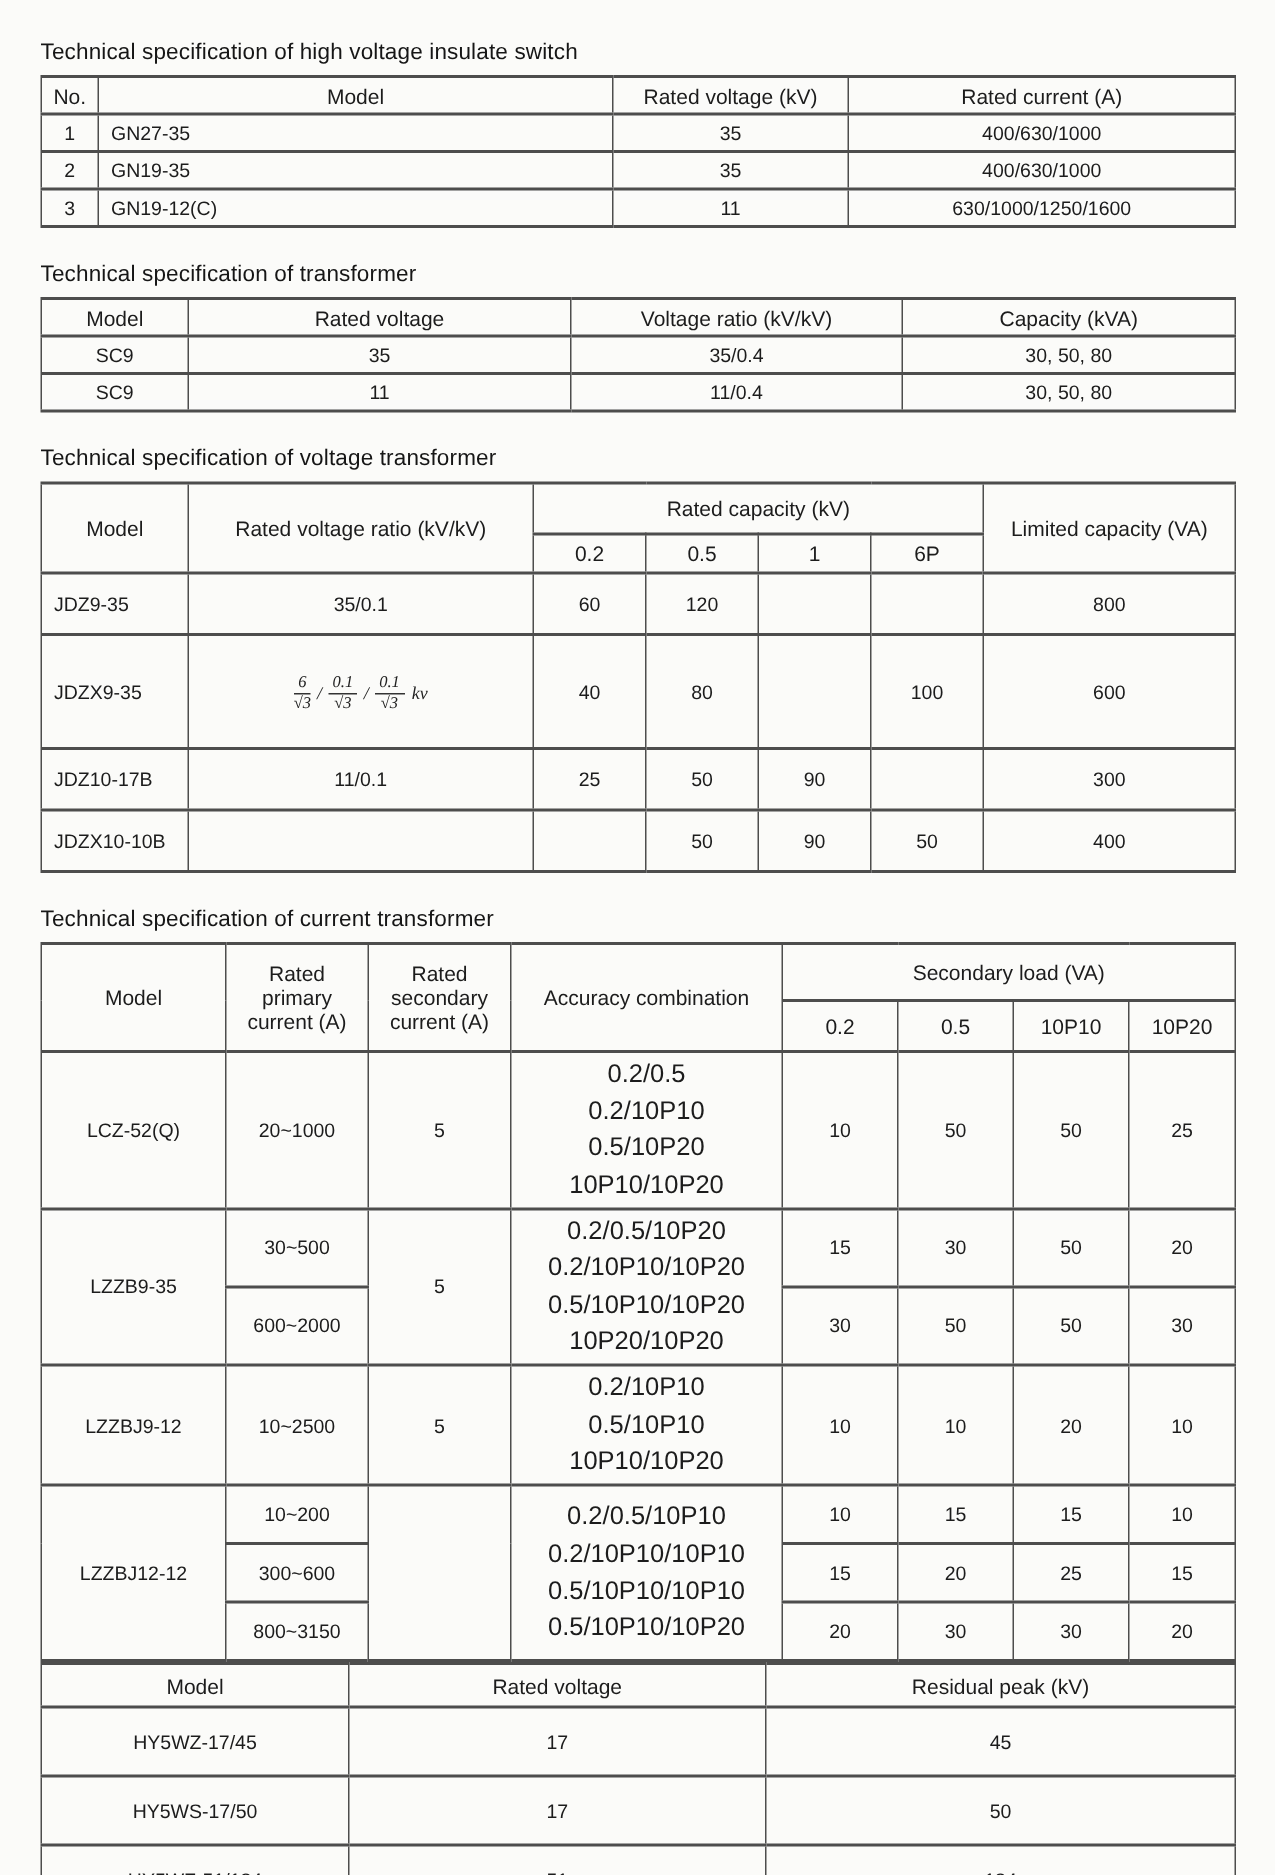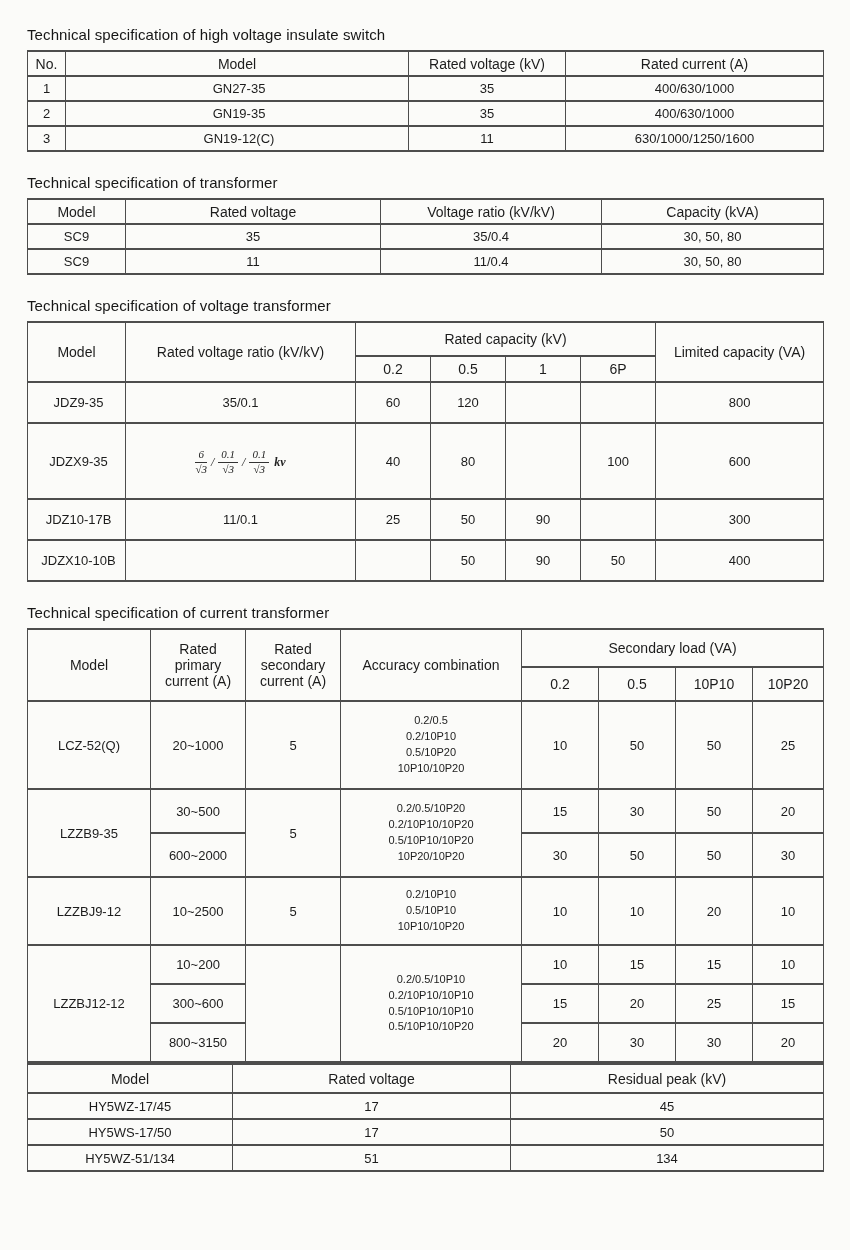--- a/index.html
+++ b/index.html
@@ -31,39 +31,39 @@
     border-bottom: 2px solid #4d4d4d;
     text-align: center;
     vertical-align: middle;
     font-weight: 400;
     font-size: 13px;
     color: #1c1c1c;
     padding: 2px 4px;
     overflow: hidden;
   }
   th { font-size: 14px; }
-  td.al { text-align: center; padding-left: 8px; }
-  td.pre { white-space: pre-line; line-height: 1.45; font-size: 11px; }
+  td.al { text-align: left; padding-left: 8px; }
+  td.pre { white-space: pre-line; line-height: 1.45; font-size: 17px; }
   tr.h26 { height: 26px; } tr.h27 { height: 25px; } tr.h28 { height: 41px; }
-  tr.h29 { height: 29px; } tr.h30 { height: 26px; } tr.h34 { height: 34px; }
+  tr.h29 { height: 29px; } tr.h30 { height: 46px; } tr.h34 { height: 34px; }
   tr.h38 { height: 38px; } tr.h39 { height: 39px; } tr.h44 { height: 44px; }
   tr.h58 { height: 76px; } tr.h68 { height: 68px; } tr.h88 { height: 88px; }
   .formula {
     font-family: "Liberation Serif", serif;
     font-style: italic;
     font-size: 12px;
     display: inline-flex;
     align-items: center;
     gap: 4px;
     color: #222;
   }
   .frac { display: inline-flex; flex-direction: column; align-items: center; font-size: 11px; line-height: 1.2; }
   .frac .num { display: block; border-bottom: 1px solid #333; padding: 0 3px; }
   .frac .den { display: block; }
-  .fsuffix { margin-left: 1px; font-weight: bold; }
+  .fsuffix { margin-left: 1px; }
 </style>
 </head>
 <body>
 
 <div class="page">
 
   <div class="sec-title">Technical specification of high voltage insulate switch</div>
   <table>
     <colgroup>
         <col style="width:38px">

